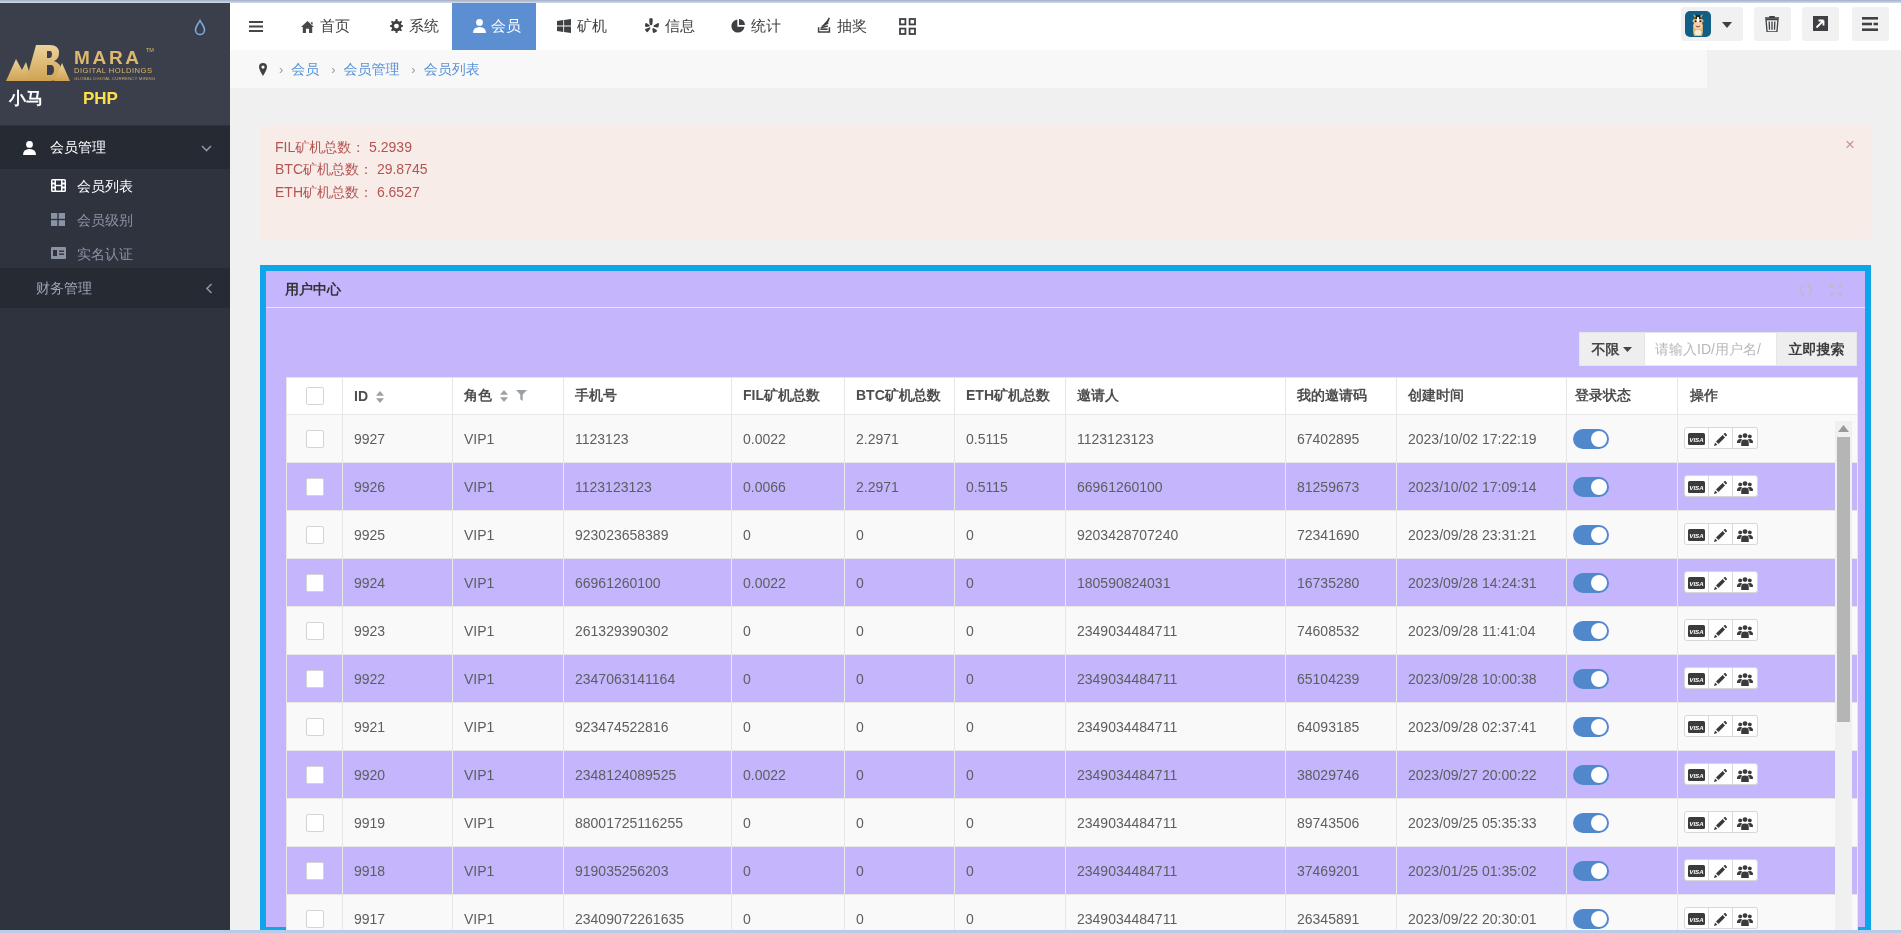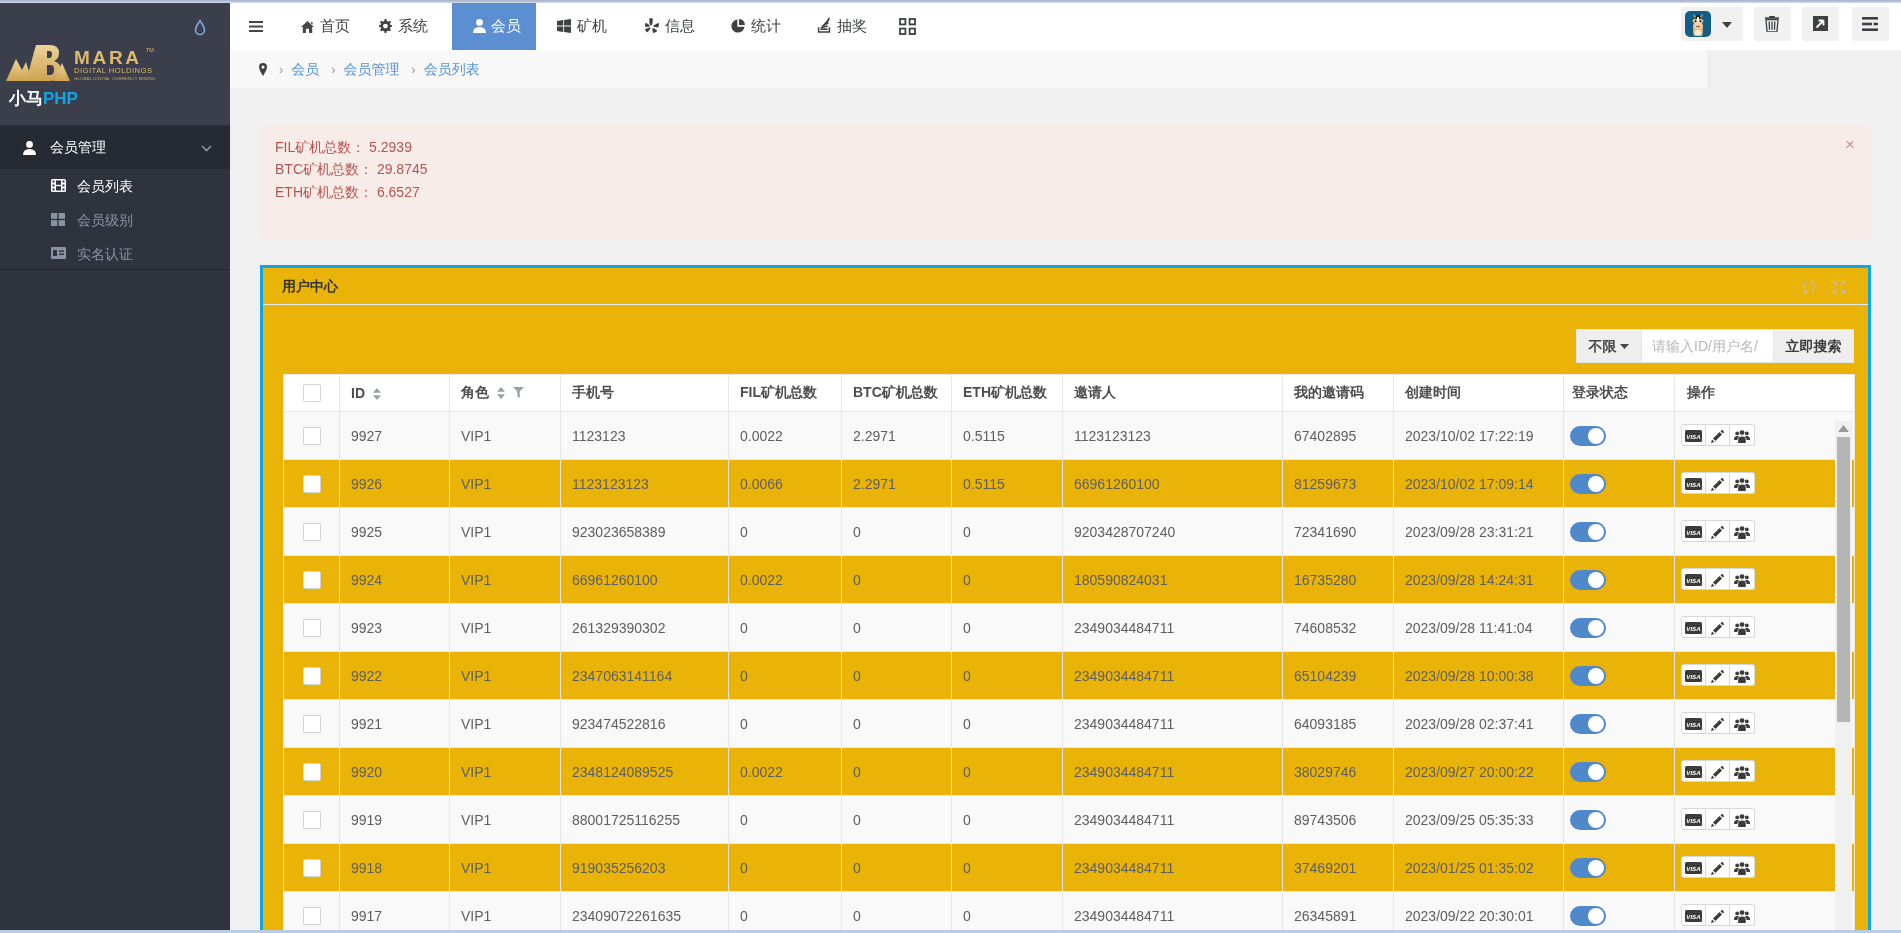--- a/index.html
+++ b/index.html
@@ -31,21 +31,21 @@
 
 #crumb { left:230px; top:50px; width:1477px; height:38px; background:#f8f8f8; line-height:38px; font-size:14px; z-index:30; }
 #crumb a { color:#5692d6; text-decoration:none; }
 .crumb-sep { color:#9a9a9a; padding:0 8px; font-size:13px; }
 
 
 #alert { left:260px; top:126px; width:1611px; height:113px; background:#f8ece8; border-radius:4px; color:#b35553; font-size:14px; line-height:22.3px; padding:10px 15px; }
 #alert .close { position:absolute; right:16px; top:8px; color:#ca9390; font-size:17px; }
 
 
-#panel { left:260px; top:265px; width:1611px; height:668px; background:#eab308; border:3px solid #0ea5e9; }
+#panel { left:260px; top:265px; width:1611px; height:668px; background:#c4b5fd; border:6px solid #0ea5e9; }
 #panel-hd { position:absolute; left:0; top:0; width:100%; height:37px; border-bottom:1px solid #e7eaec; }
 #panel-hd .title { position:absolute; left:19px; top:10px; font-weight:bold; color:#333; font-size:14px; }
 
 
 #searchrow { position:absolute; left:1313px; top:61px; height:26px; }
 #searchrow .seg { float:left; height:34px; line-height:32px; }
 #sel { width:66px; background:#eeeeee; border:1px solid #e5e6e7; text-align:center; color:#464646; font-weight:bold; }
 #inp { width:132px; background:#fff; border:1px solid #e5e6e7; border-left:none; color:#b8b8b8; padding-left:10px; font-size:14px; }
 #btn-search { width:80px; background:#eeeeee; border:1px solid #e5e6e7; border-left:none; text-align:center; color:#3c3c3c; font-weight:bold; }
 
@@ -95,21 +95,21 @@
         </defs>
       <path d="M0 38 L10 16 L16 27 L20 19 L26 38 Z" fill="url(#g)"></path>
       <path d="M20 38 L30 2 L36 2 L36 38 Z" fill="url(#g)"></path>
       <path d="M34 2 L44 2 Q53 2 53 10 Q53 16 48 18 Q55 20 55 28 Q55 38 44 38 L34 38 Z M41 8 L41 15 L44 15 Q46 14 46 11.5 Q46 8 44 8 Z M41 22 L41 32 L45 32 Q48 31 48 27 Q48 22 45 22 Z" fill="url(#g)"></path>
       <path d="M48 38 L56 20 L64 38 Z" fill="url(#g)"></path>
       <text x="68" y="21" font-family="Liberation Sans" font-size="19" font-weight="bold" letter-spacing="2.7" fill="#dcb96e">MARA</text>
       <text x="140" y="9" font-family="Liberation Sans" font-size="5.5" fill="#dcb96e">TM</text>
       <text x="68" y="29.5" font-family="Liberation Sans" font-size="7.6" letter-spacing="0.5" fill="#dcb96e">DIGITAL HOLDINGS</text>
       <text x="68" y="36.5" font-family="Liberation Sans" font-size="4.4" letter-spacing="0.1" fill="#caa55e">GLOBAL DIGITAL CURRENCY MINING</text>
     </svg>
-    <div style="position:absolute;left:9px;top:85px;font-size:17px;font-weight:bold;color:#fff;">小马<span style="color:#0ea5e9;">PHP</span></div>
+    <div style="position:absolute;left:9px;top:85px;font-size:17px;font-weight:bold;color:#fff;">小马<span style="color:#fde047;margin-left:40px;">PHP</span></div>
   </div>
   <div id="mi1" class="menu-row">
     <svg width="13" height="14" viewBox="0 0 13 14" style="position:absolute;left:23px;top:15px;">
         <circle cx="6.5" cy="3.4" r="3.4" fill="#fff"></circle>
         <path d="M0 14 Q0 8 6.5 8 Q13 8 13 14 Z" fill="#fff"></path>
       </svg>
     <span style="position:absolute;left:50px;top:13px;">会员管理</span>
     <svg width="11" height="7" viewBox="0 0 11 7" style="position:absolute;left:201px;top:19px;">
         <path d="M1 1 L5.5 5.5 L10 1" fill="none" stroke="#8a93a6" stroke-width="1.6"></path>
       </svg>
@@ -141,34 +141,40 @@
     <div class="sub-item" style="top:68px;">
       <svg width="15" height="12" viewBox="0 0 15 12">
           <rect x="0" y="0" width="15" height="12" rx="1" fill="#8a93a6"></rect>
           <rect x="2" y="3" width="4" height="6" fill="#2f333e"></rect>
           <rect x="8" y="3.5" width="5" height="1.4" fill="#2f333e"></rect>
           <rect x="8" y="6.5" width="5" height="1.4" fill="#2f333e"></rect>
         </svg>
       <span class="txt">实名认证</span>
     </div>
   </div>
+  <div id="mi2" class="menu-row">
+    <span style="position:absolute;left:36px;top:12px;">财务管理</span>
+    <svg width="7" height="11" viewBox="0 0 7 11" style="position:absolute;left:206px;top:15px;">
+        <path d="M5.5 1 L1 5.5 L5.5 10" fill="none" stroke="#8a93a6" stroke-width="1.6"></path>
+      </svg>
+  </div>
 </div>
 
 <div id="navbar" class="abs">
   <svg width="14" height="11" viewBox="0 0 14 11" style="position:absolute;left:19px;top:19px;">
       <rect width="14" height="2" fill="#464646"></rect>
       <rect y="4.5" width="14" height="2" fill="#464646"></rect>
       <rect y="9" width="14" height="2" fill="#464646"></rect>
     </svg>
   <div class="nav-item" style="left:71px;">
     <svg width="13" height="12" viewBox="0 0 15 14">
         <path d="M7.5 0 L15 7 L13 7 L13 14 L9.3 14 L9.3 9 L5.7 9 L5.7 14 L2 14 L2 7 L0 7 Z M11.5 1.5 L13.5 1.5 L13.5 4.5 L11.5 3 Z" fill="#484848"></path>
       </svg>首页
   </div>
-  <div class="nav-item" style="left:148px;text-align:center;">
+  <div class="nav-item" style="left:159px;text-align:center;">
     <svg width="14" height="14" viewBox="0 0 16 16">
         <path d="M8 0 L9.6 0 L10 2.2 A6 6 0 0 1 11.8 3 L13.8 1.9 L15 3.4 L13.5 5 A6 6 0 0 1 14.2 6.9 L16 7.2 L16 8.8 L14.2 9.1 A6 6 0 0 1 13.5 11 L14.9 12.6 L13.8 14 L11.8 13 A6 6 0 0 1 10 13.8 L9.6 16 L8 16 L7.6 16 L7.2 13.8 A6 6 0 0 1 5.4 13 L3.4 14 L2.2 12.6 L3.7 11 A6 6 0 0 1 2.9 9.1 L1.1 8.8 L1.1 7.2 L2.9 6.9 A6 6 0 0 1 3.7 5 L2.2 3.4 L3.4 1.9 L5.4 3 A6 6 0 0 1 7.2 2.2 L7.6 0 Z M8.5 5.3 A2.8 2.8 0 1 0 8.5 10.9 A2.8 2.8 0 0 0 8.5 5.3 Z" fill="#3e4043"></path>
       </svg>系统
   </div>
   <div id="nav-active">
     <svg width="13" height="14" viewBox="0 0 13 14" style="position:absolute;left:21px;top:17px;">
         <circle cx="6.5" cy="3.4" r="3.4" fill="#fff"></circle>
         <path d="M0 14 Q0 8 6.5 8 Q13 8 13 14 Z" fill="#fff"></path>
       </svg>
     <span style="position:absolute;left:39px;">会员</span>

